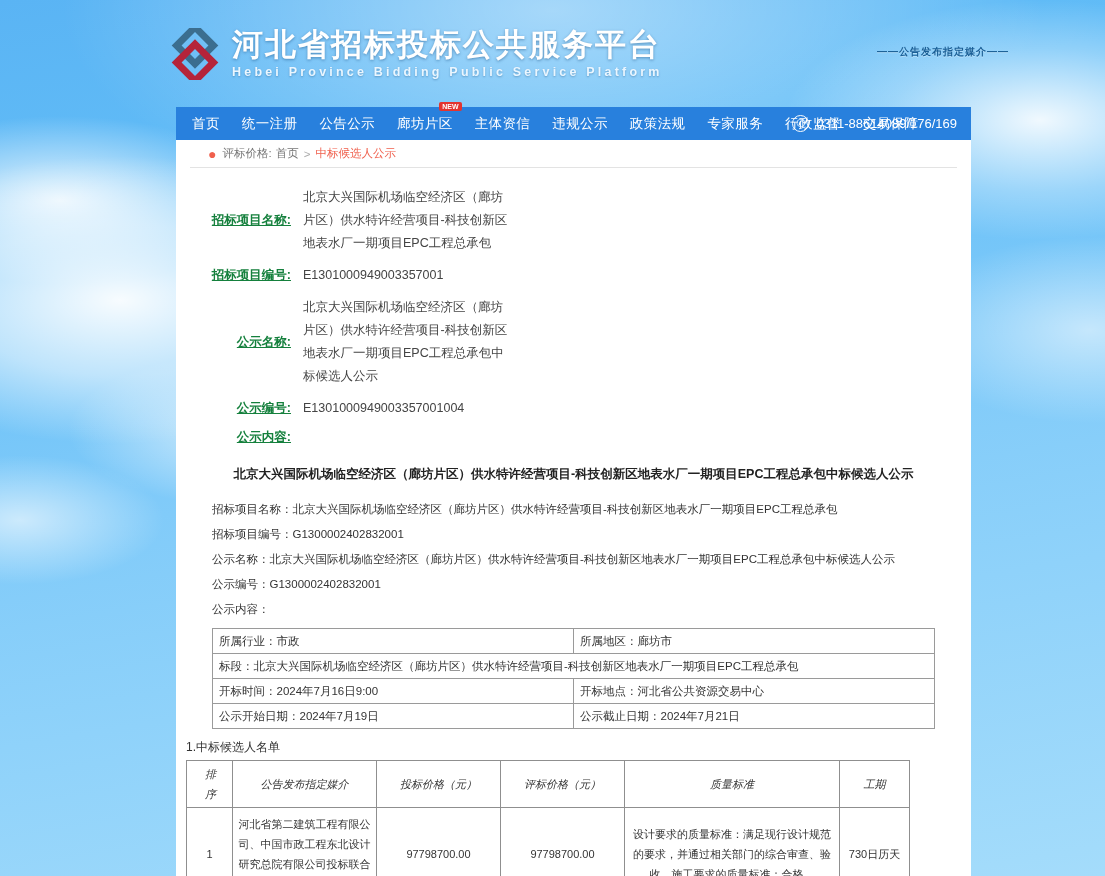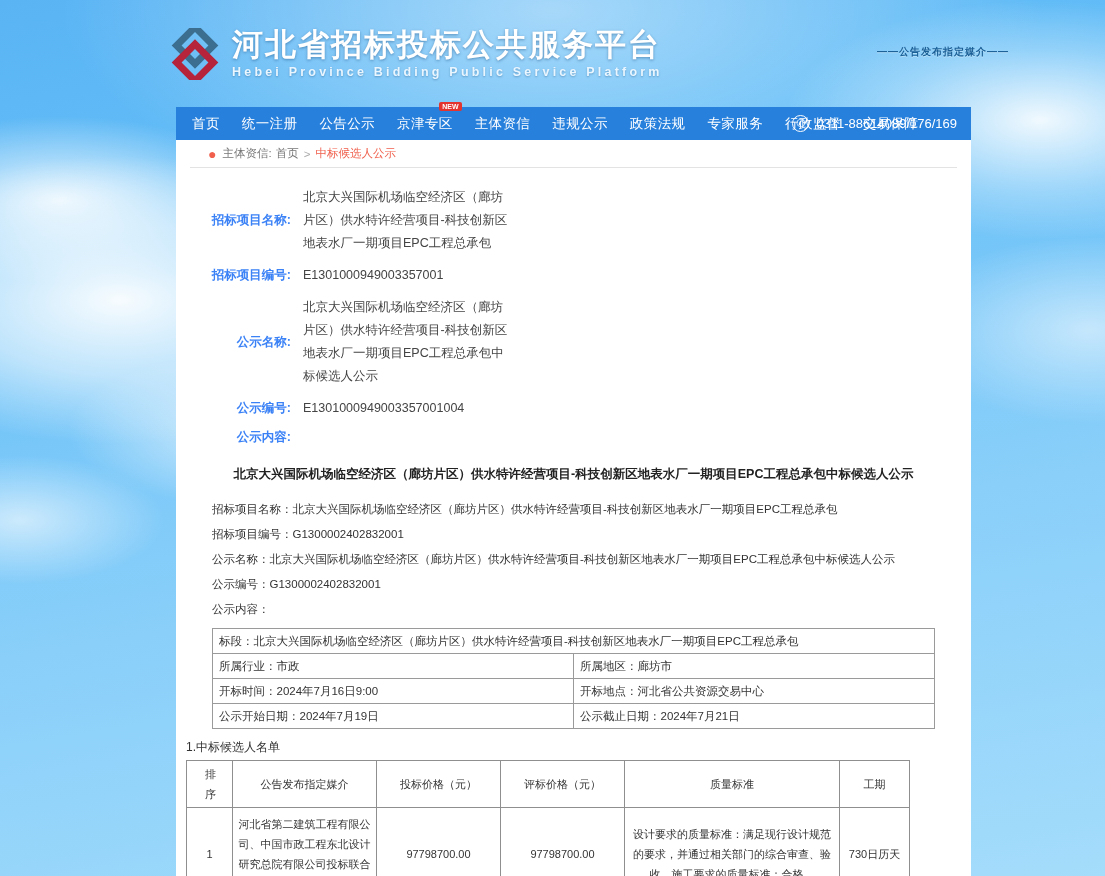--- a/index.html
+++ b/index.html
@@ -95,22 +95,22 @@
   .pin-icon { color:#f0604d; font-size:14px; margin-right:6px; line-height:1; }
   #breadcrumb .crumb-label { color:#777; }
   #breadcrumb .crumb-sep { margin:0 5px; color:#aaa; }
   #breadcrumb .crumb-current { color:#f0604d; cursor:pointer; }
 
   
   #meta-block { padding:18px 0 0 0; font-size:12.5px; color:#333; }
   .meta-row { display:flex; margin-bottom:9px; }
   .meta-label {
     width:127px; text-align:center; padding-right:12px;
-    font-weight:bold; color:#3b82f6; flex:0 0 127px;
-    display:flex; align-items:center; justify-content:flex-end;
+    font-weight:bold; color:#15803d; flex:0 0 127px;
+    display:flex; align-items:center; justify-content:flex-end;text-decoration:underline;
   }
   .meta-row.tall .meta-label { align-items:center; }
   .meta-value { flex:1; color:#444; line-height:23px; max-width:205px; }
   .meta-value.wide { max-width:none; }
 
   
   #announcement { padding:2px 0 0 0; }
   #ann-title {
     text-align:center; font-size:12.5px; font-weight:bold; color:#222;
     margin:8px 14px 14px 14px; line-height:18px;
@@ -134,21 +134,21 @@
 
   
   #candidates-table {
     border-collapse:collapse; width:723px; margin:0 0 0 10px;
     font-size:11px; color:#333; table-layout:fixed;
   }
   #candidates-table th, #candidates-table td {
     border:1px solid #8f8f8f; text-align:center; vertical-align:middle;
     padding:6px 4px; line-height:20px; font-weight:normal;
   }
-  #candidates-table th { height:24px; padding:3px 18px; }
+  #candidates-table th { height:24px; padding:3px 18px;font-style:italic; }
   .col-rank   { width:46px; }
   .col-name   { width:144px; }
   .col-bid    { width:124px; }
   .col-eval   { width:124px; }
   .col-qual   { width:215px; }
   .col-dur    { width:70px; }
   .cell-qual { line-height:19px; }
 </style>
 </head>
 <body>
@@ -171,40 +171,40 @@
     </span>
   </div>
   <div id="header-slogan">——公告发布指定媒介——</div>
 </div>
 
 <div id="main-nav">
   <div class="nav-item"><span>首页</span></div>
   <div class="nav-item"><span>统一注册</span></div>
   <div class="nav-item"><span>公告公示</span></div>
   <div class="nav-item">
-    <span>京津专区</span>
+    <span>廊坊片区</span>
     <span class="nav-new">NEW</span>
   </div>
   <div class="nav-item"><span>主体资信</span></div>
   <div class="nav-item"><span>违规公示</span></div>
   <div class="nav-item"><span>政策法规</span></div>
   <div class="nav-item"><span>专家服务</span></div>
   <div class="nav-item"><span>行政监督</span></div>
   <div class="nav-item"><span>交易保障</span></div>
   <div id="nav-phone">
     <span class="phone-icon">✆</span>
     <span>0311-88614089/176/169</span>
   </div>
 </div>
 
 <div id="content-panel">
 
   <div id="breadcrumb">
     <span class="pin-icon">●</span>
-    <span class="crumb-label">主体资信:</span>
+    <span class="crumb-label">评标价格:</span>
     <span class="crumb-sep" style="margin-left:4px;margin-right:0;"></span>
     <span class="crumb-label">首页</span>
     <span class="crumb-sep">&gt;</span>
     <span class="crumb-current">中标候选人公示</span>
   </div>
 
   <div id="meta-block">
     <div class="meta-row tall">
       <div class="meta-label">招标项目名称:</div>
       <div class="meta-value">北京大兴国际机场临空经济区（廊坊片区）供水特许经营项目-科技创新区地表水厂一期项目EPC工程总承包</div>
@@ -232,25 +232,25 @@
 
     <div class="ann-line">招标项目名称：北京大兴国际机场临空经济区（廊坊片区）供水特许经营项目-科技创新区地表水厂一期项目EPC工程总承包</div>
     <div class="ann-line">招标项目编号：G1300002402832001</div>
     <div class="ann-line">公示名称：北京大兴国际机场临空经济区（廊坊片区）供水特许经营项目-科技创新区地表水厂一期项目EPC工程总承包中标候选人公示</div>
     <div class="ann-line">公示编号：G1300002402832001</div>
     <div class="ann-line">公示内容：</div>
 
     <table id="info-table">
       <tbody>
         <tr>
-          <td colspan="2">标段：北京大兴国际机场临空经济区（廊坊片区）供水特许经营项目-科技创新区地表水厂一期项目EPC工程总承包</td>
-        </tr>
-        <tr>
           <td>所属行业：市政</td>
           <td>所属地区：廊坊市</td>
+        </tr>
+        <tr>
+          <td colspan="2">标段：北京大兴国际机场临空经济区（廊坊片区）供水特许经营项目-科技创新区地表水厂一期项目EPC工程总承包</td>
         </tr>
         <tr>
           <td>开标时间：2024年7月16日9:00</td>
           <td>开标地点：河北省公共资源交易中心</td>
         </tr>
         <tr>
           <td>公示开始日期：2024年7月19日</td>
           <td>公示截止日期：2024年7月21日</td>
         </tr>
       </tbody>

